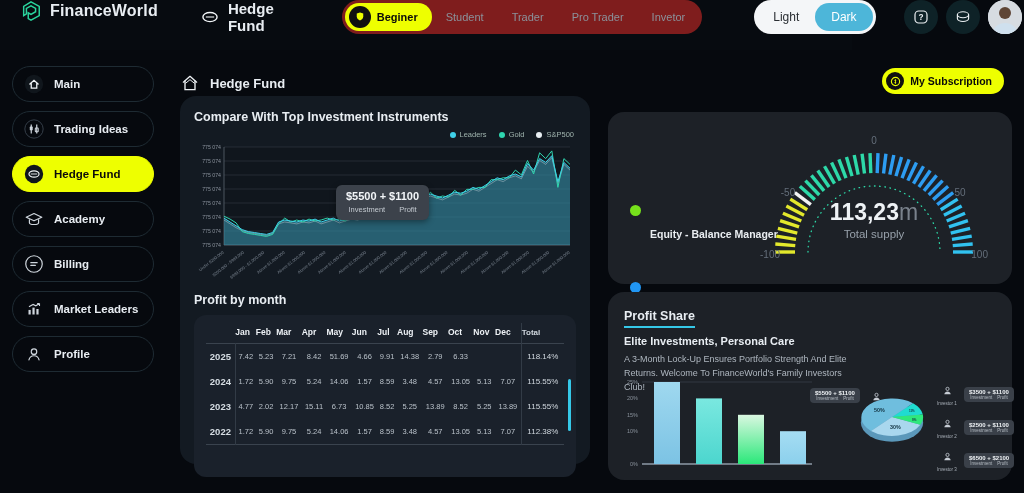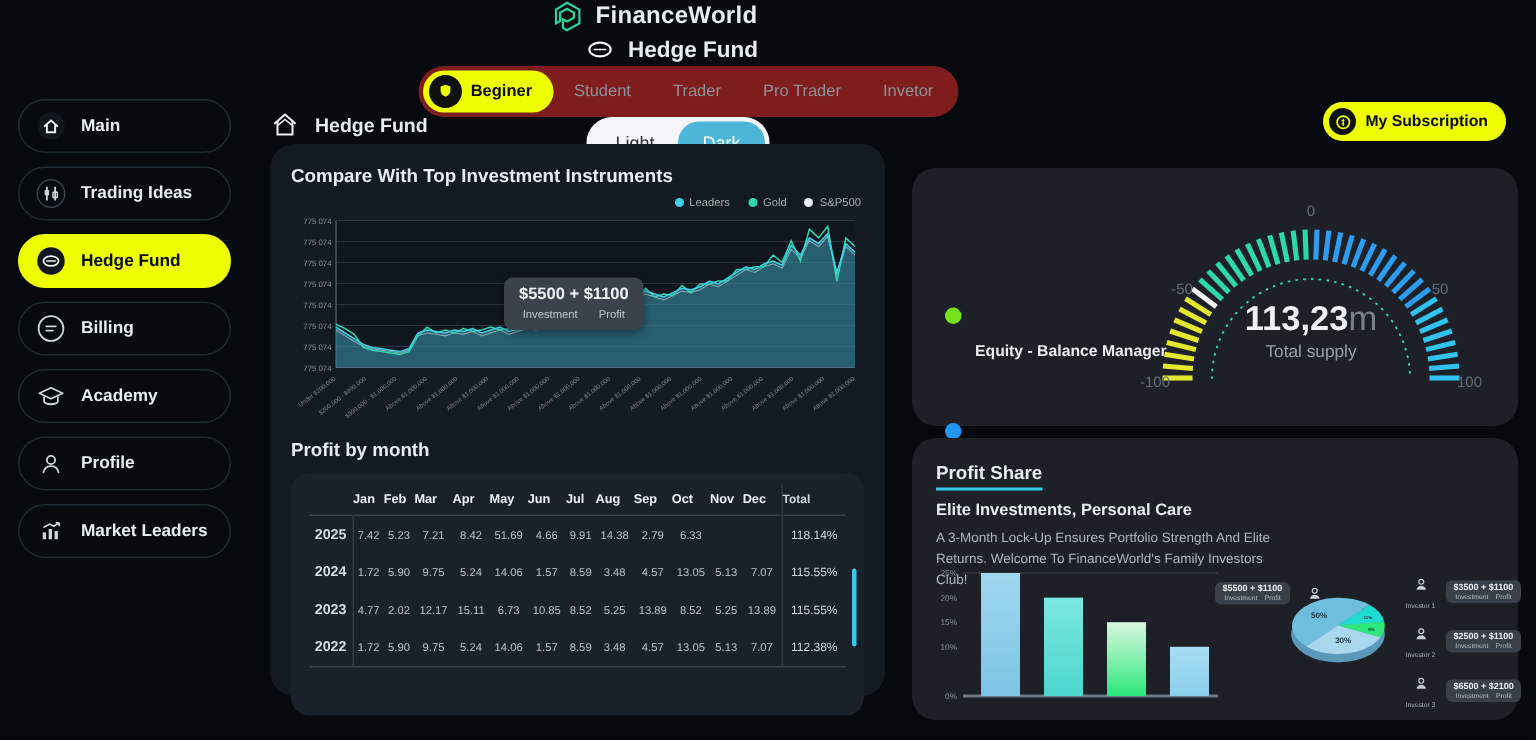--- a/index.html
+++ b/index.html
@@ -1,21 +1,21 @@
 <!DOCTYPE html>
 <html><head>
 <meta charset="utf-8">
 <style>
   * { margin:0; padding:0; box-sizing:border-box; }
   html,body { width:1024px; height:493px; background:#06090e; overflow:hidden;
     font-family:"Liberation Sans", sans-serif; color:#e8edf2; }
   #stage { position:relative; width:1024px; height:493px; }
 
   
-  #topbar { position:absolute; left:0; top:0; width:852px; height:50px; background:#070b10; display:flex; align-items:center;flex-direction:column; }
+  #topbar { position:absolute; left:0; top:0; width:852px; height:50px; background:#070b10; display:flex; align-items:flex-start; }
   .brand-wrap { display:flex; align-items:center; gap:8px; margin-left:20px; }
   .brand-name { font-size:16px; font-weight:bold; letter-spacing:.2px; }
   .page-wrap { display:flex; align-items:center; gap:8px; margin-left:42px; }
   .page-name { font-size:15px; font-weight:bold; }
   .tabs-group { margin-left:66px; background:#7f1d1d; border-radius:18px; height:34px; display:flex; align-items:center; padding:3px; gap:0; }
   .tab { font-size:11px; color:#8b929b; padding:0 14px; height:28px; display:flex; align-items:center; border-radius:14px; cursor:pointer; white-space:nowrap; }
   .tab.active { background:#eeff00; color:#0a0a0a; font-weight:bold; gap:6px; padding:0 14px 0 4px; }
   .tab .shield-dot { width:22px; height:22px; border-radius:50%; background:#101010; display:flex; align-items:center; justify-content:center; }
   .theme-toggle { margin-left:52px; background:#f4f6f8; border-radius:18px; height:34px; display:flex; align-items:center; padding:3px; }
   .theme-opt { font-size:12px; padding:0 16px; height:28px; display:flex; align-items:center; border-radius:14px; color:#2a2e33; cursor:pointer; }
@@ -192,54 +192,54 @@
             <circle cx="12" cy="12" r="10" fill="#10161c"></circle>
             <ellipse cx="12" cy="12" rx="5.5" ry="3.5" stroke="#eef2f5" stroke-width="1.3" fill="none"></ellipse>
             <path d="M8.5 12h7" stroke="#eef2f5" stroke-width="1"></path>
           </svg>
         </span>
         <span class="lbl">Hedge Fund</span>
       </div>
       <div class="side-item">
         <span class="side-ic">
           <svg width="22" height="22" viewBox="0 0 24 24" fill="none">
-            <circle cx="12" cy="12" r="9" fill="none" stroke="#cfd6dd" stroke-width="1.3"></circle>
-            <path d="M8.5 10.5h7M8.5 13.5h5" stroke="#cfd6dd" stroke-width="1.2" stroke-linecap="round"></path>
-          </svg>
-        </span>
-        <span class="lbl">Billing</span>
+            <path d="M3.5 10 12 6l8.5 4-8.5 4z" stroke="#cfd6dd" stroke-width="1.3" fill="none" stroke-linejoin="round"></path>
+            <path d="M7 12.3V16c0 1 2.2 2 5 2s5-1 5-2v-3.7" stroke="#cfd6dd" stroke-width="1.3" fill="none"></path>
+          </svg>
+        </span>
+        <span class="lbl">Academy</span>
       </div>
       <div class="side-item">
         <span class="side-ic">
           <svg width="22" height="22" viewBox="0 0 24 24" fill="none">
-            <path d="M3.5 10 12 6l8.5 4-8.5 4z" stroke="#cfd6dd" stroke-width="1.3" fill="none" stroke-linejoin="round"></path>
-            <path d="M7 12.3V16c0 1 2.2 2 5 2s5-1 5-2v-3.7" stroke="#cfd6dd" stroke-width="1.3" fill="none"></path>
-          </svg>
-        </span>
-        <span class="lbl">Academy</span>
-      </div>
-      <div class="side-item">
-        <span class="side-ic">
-          <svg width="22" height="22" viewBox="0 0 24 24" fill="none">
-            <circle cx="12" cy="9.5" r="3" stroke="#cfd6dd" stroke-width="1.3" fill="none"></circle>
-            <path d="M6.5 18.5c.6-3 2.8-4.6 5.5-4.6s4.9 1.6 5.5 4.6" stroke="#cfd6dd" stroke-width="1.3" fill="none" stroke-linecap="round"></path>
-          </svg>
-        </span>
-        <span class="lbl">Profile</span>
+            <circle cx="12" cy="12" r="9" fill="none" stroke="#cfd6dd" stroke-width="1.3"></circle>
+            <path d="M8.5 10.5h7M8.5 13.5h5" stroke="#cfd6dd" stroke-width="1.2" stroke-linecap="round"></path>
+          </svg>
+        </span>
+        <span class="lbl">Billing</span>
       </div>
       <div class="side-item">
         <span class="side-ic">
           <svg width="22" height="22" viewBox="0 0 24 24" fill="none">
             <rect x="6" y="13" width="2.4" height="5" fill="#cfd6dd"></rect>
             <rect x="10.3" y="10.5" width="2.4" height="7.5" fill="#cfd6dd"></rect>
             <rect x="14.6" y="12" width="2.4" height="6" fill="#cfd6dd"></rect>
             <path d="M6.5 9.5 11 7l3 1.5L18 6m0 0h-2.6M18 6v2.6" stroke="#cfd6dd" stroke-width="1.2" fill="none"></path>
           </svg>
         </span>
         <span class="lbl">Market Leaders</span>
+      </div>
+      <div class="side-item">
+        <span class="side-ic">
+          <svg width="22" height="22" viewBox="0 0 24 24" fill="none">
+            <circle cx="12" cy="9.5" r="3" stroke="#cfd6dd" stroke-width="1.3" fill="none"></circle>
+            <path d="M6.5 18.5c.6-3 2.8-4.6 5.5-4.6s4.9 1.6 5.5 4.6" stroke="#cfd6dd" stroke-width="1.3" fill="none" stroke-linecap="round"></path>
+          </svg>
+        </span>
+        <span class="lbl">Profile</span>
       </div>
     </div>
 
   <div id="main-header">
     <svg width="20" height="20" viewBox="0 0 24 24" fill="none">
       <path d="M4 11 12 4l8 7" stroke="#eef2f5" stroke-width="1.6" stroke-linecap="round" stroke-linejoin="round"></path>
       <path d="M6 9.5V20h12V9.5" stroke="#eef2f5" stroke-width="1.6" stroke-linecap="round"></path>
       <path d="M6.5 12.5 12 8l5.5 4.5" stroke="#eef2f5" stroke-width="1.2"></path>
     </svg>
     <span class="ttl">Hedge Fund</span>

